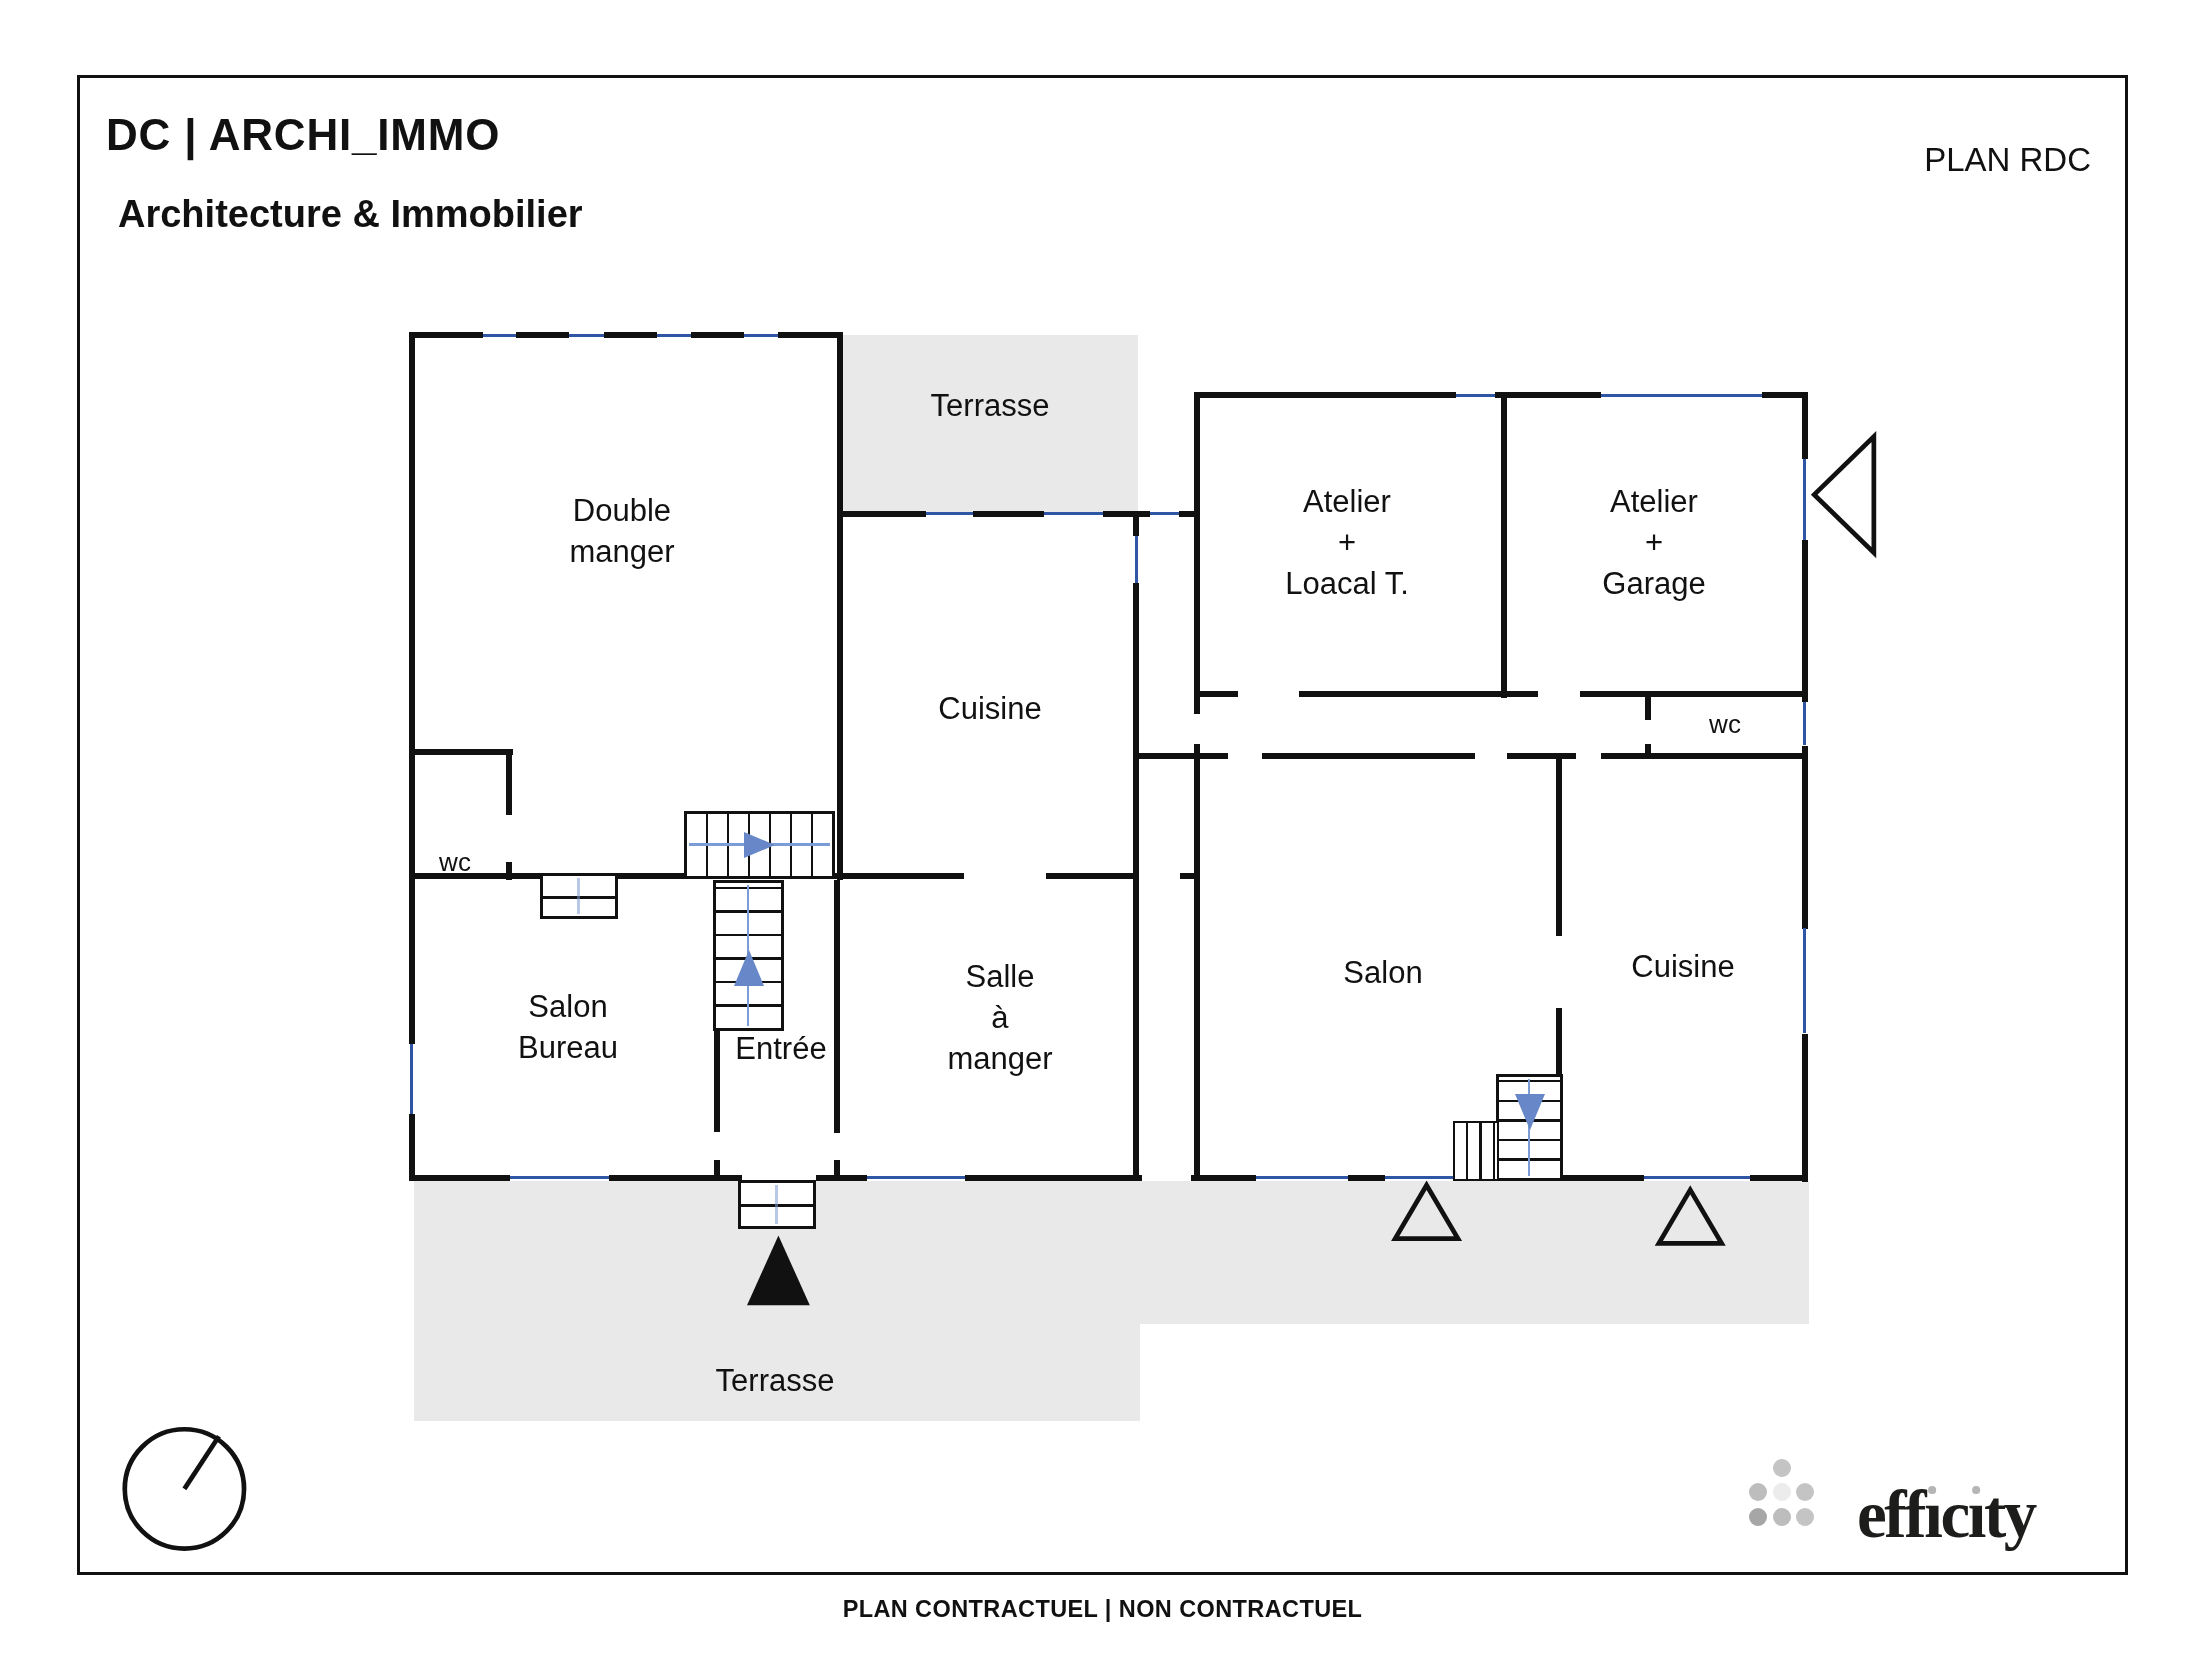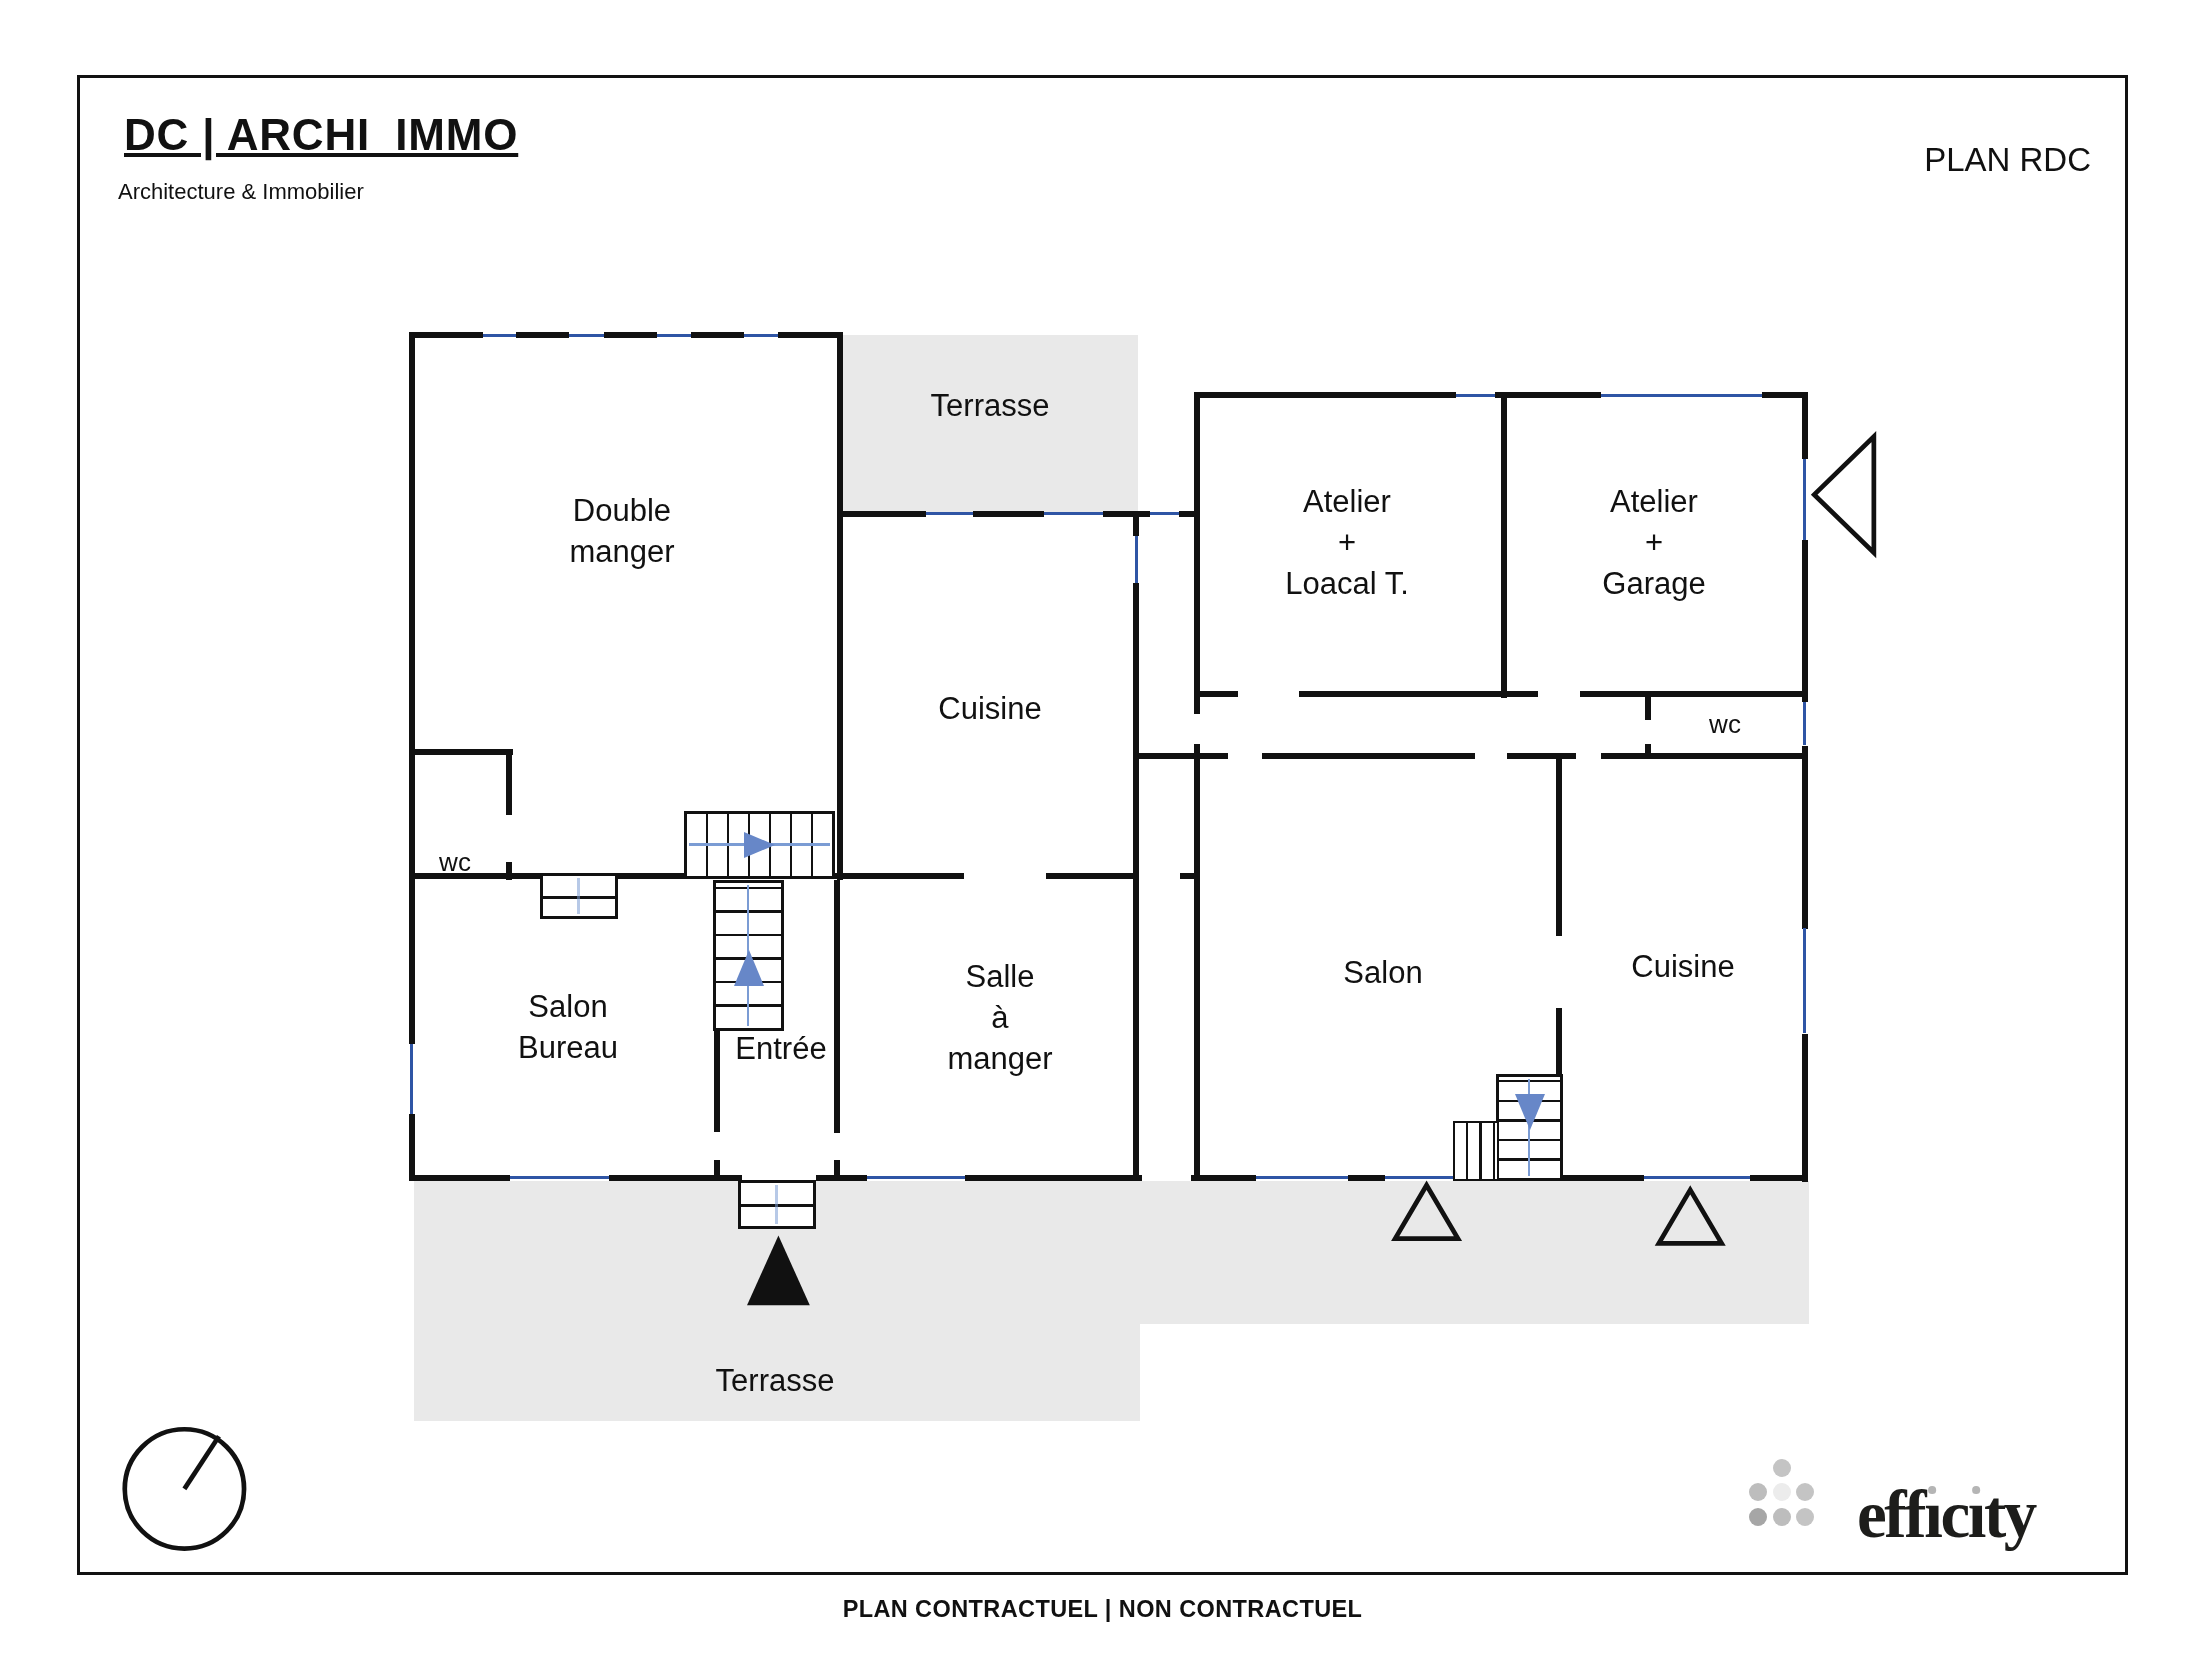--- a/index.html
+++ b/index.html
@@ -14,22 +14,22 @@
     font-size:31px;line-height:41px;text-align:center;white-space:pre-line;color:#111;}
   .small-label{font-size:26px;line-height:28px;}
   .stair{position:absolute;border:3.1px solid #111;box-sizing:border-box;background:#fff;}
   .sline-h{position:absolute;left:1.6px;right:1.6px;top:50%;height:2.4px;margin-top:-1.6px;background:#7b9cd4;}
   .sline-v{position:absolute;top:1.6px;bottom:1.6px;left:50%;width:2.4px;margin-left:-1.6px;background:#7b9cd4;}
   .arr{position:absolute;width:0;height:0;}
   .arr-right{border-top:13.3px solid transparent;border-bottom:13.3px solid transparent;border-left:31px solid #6787c8;}
   .arr-up{border-left:15px solid transparent;border-right:15px solid transparent;border-bottom:36px solid #6787c8;}
   .arr-down{border-left:15px solid transparent;border-right:15px solid transparent;border-top:36px solid #6787c8;}
   .steps{position:absolute;border:3.1px solid #111;box-sizing:border-box;background:#fff;}
-  .brand-title{position:absolute;left:124px;top:110px;font-size:44px;font-weight:700;letter-spacing:0.8px;text-decoration:underline;}
-  .brand-sub{position:absolute;left:118px;top:179px;font-size:22px;font-weight:400;}
+  .brand-title{position:absolute;left:106px;top:110px;font-size:44px;font-weight:700;letter-spacing:0.8px;}
+  .brand-sub{position:absolute;left:118px;top:193px;font-size:38px;font-weight:700;}
   .plan-label{position:absolute;right:114px;top:141px;font-size:33px;font-weight:500;}
   .footer-text{position:absolute;left:0;width:2205px;top:1596px;text-align:center;
     font-size:23.5px;font-weight:600;letter-spacing:0.4px;}
   .dot{position:absolute;border-radius:50%;width:18px;height:18px;}
   .efficity{position:absolute;left:1857px;top:1475px;font-size:67px;font-weight:700;
     letter-spacing:-2.4px;color:#1d1d1b;}
   .efficity span{display:inline-block;font-family:Liberation Serif, serif;}
   .idot{position:relative;}
   .idot::after{content:"";position:absolute;top:0.155em;left:50%;transform:translateX(-50%);
     width:0.115em;height:0.115em;border-radius:50%;background:#b5b5b5;}

